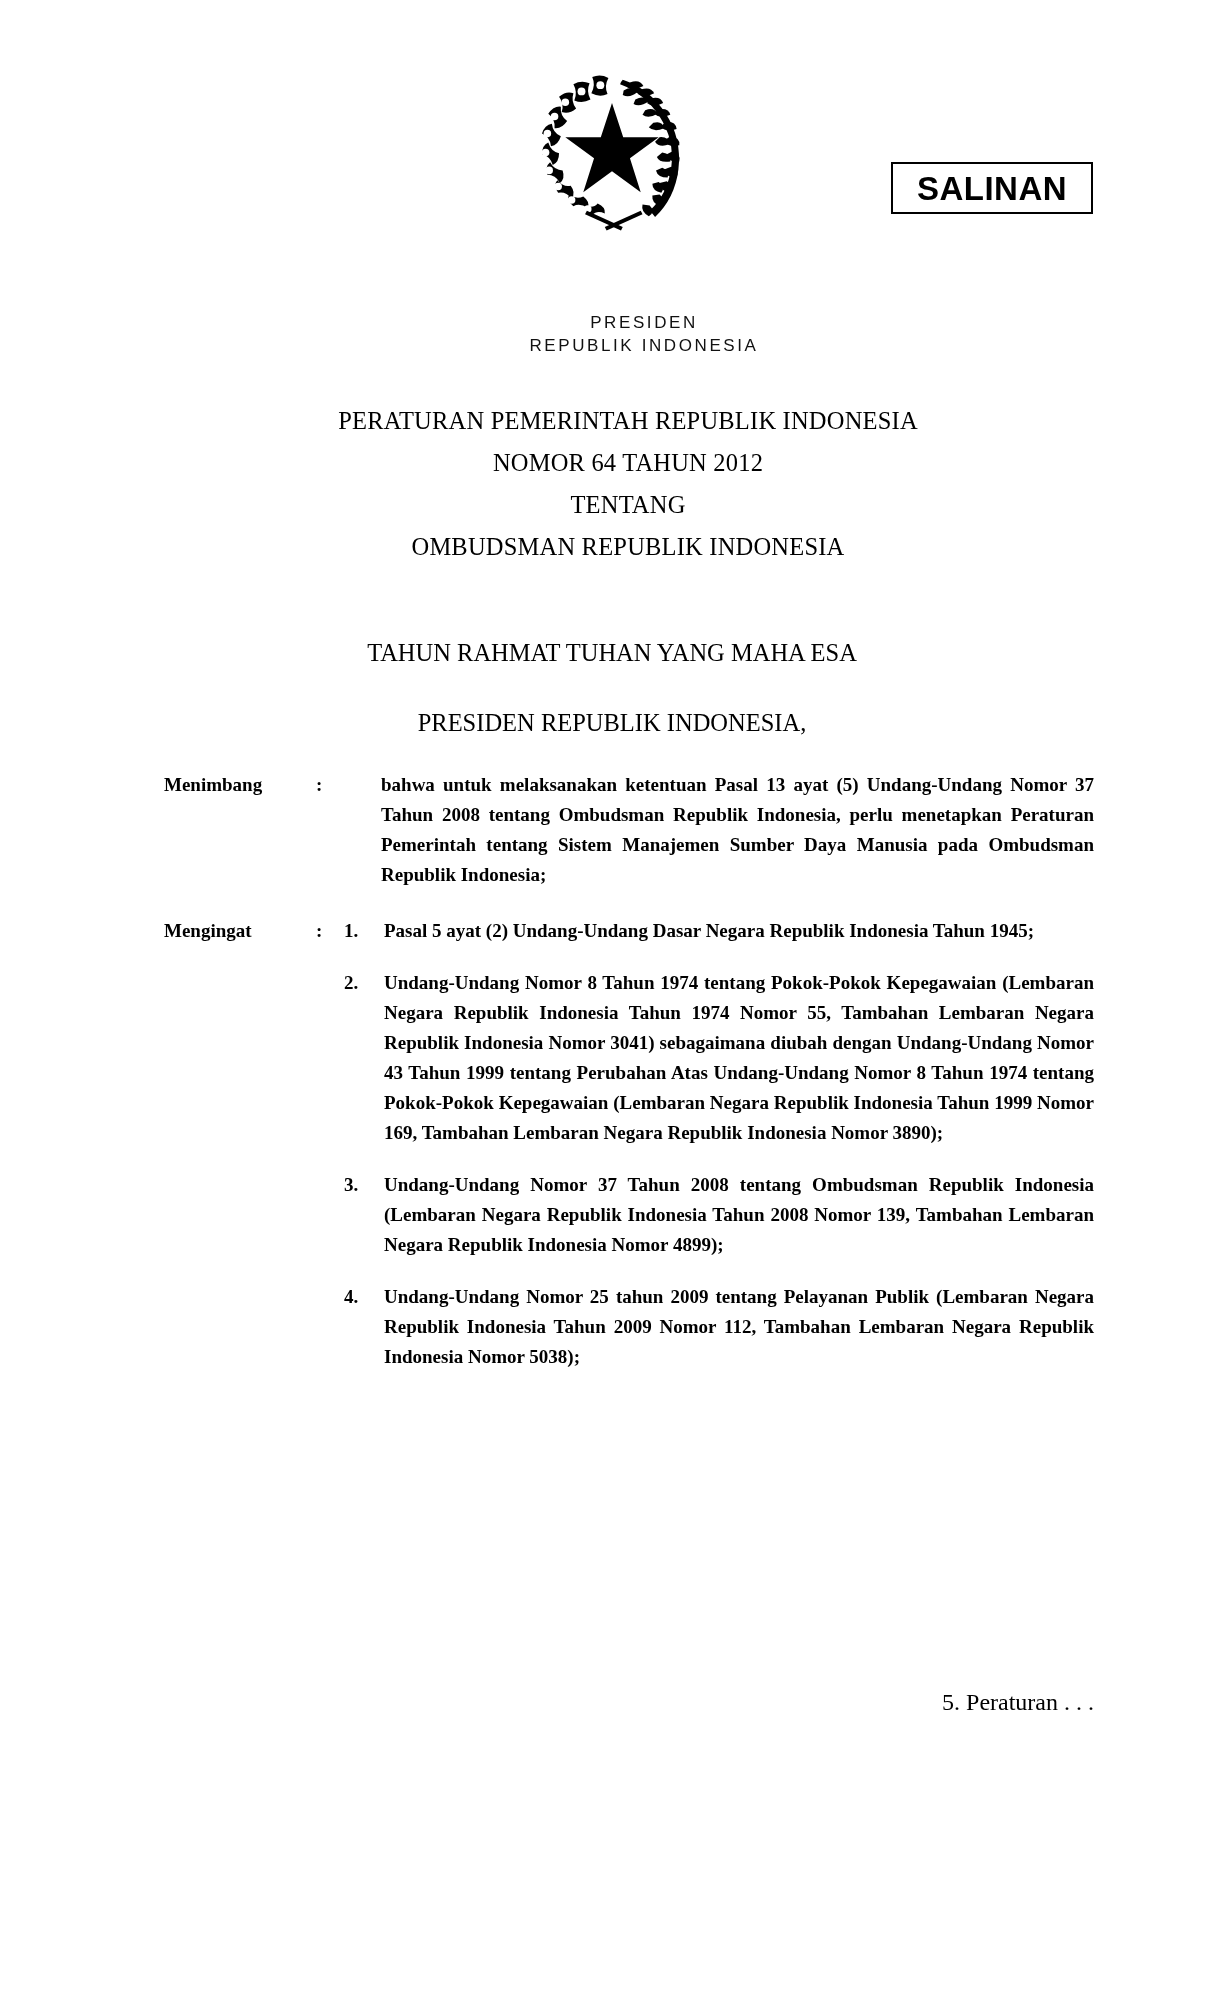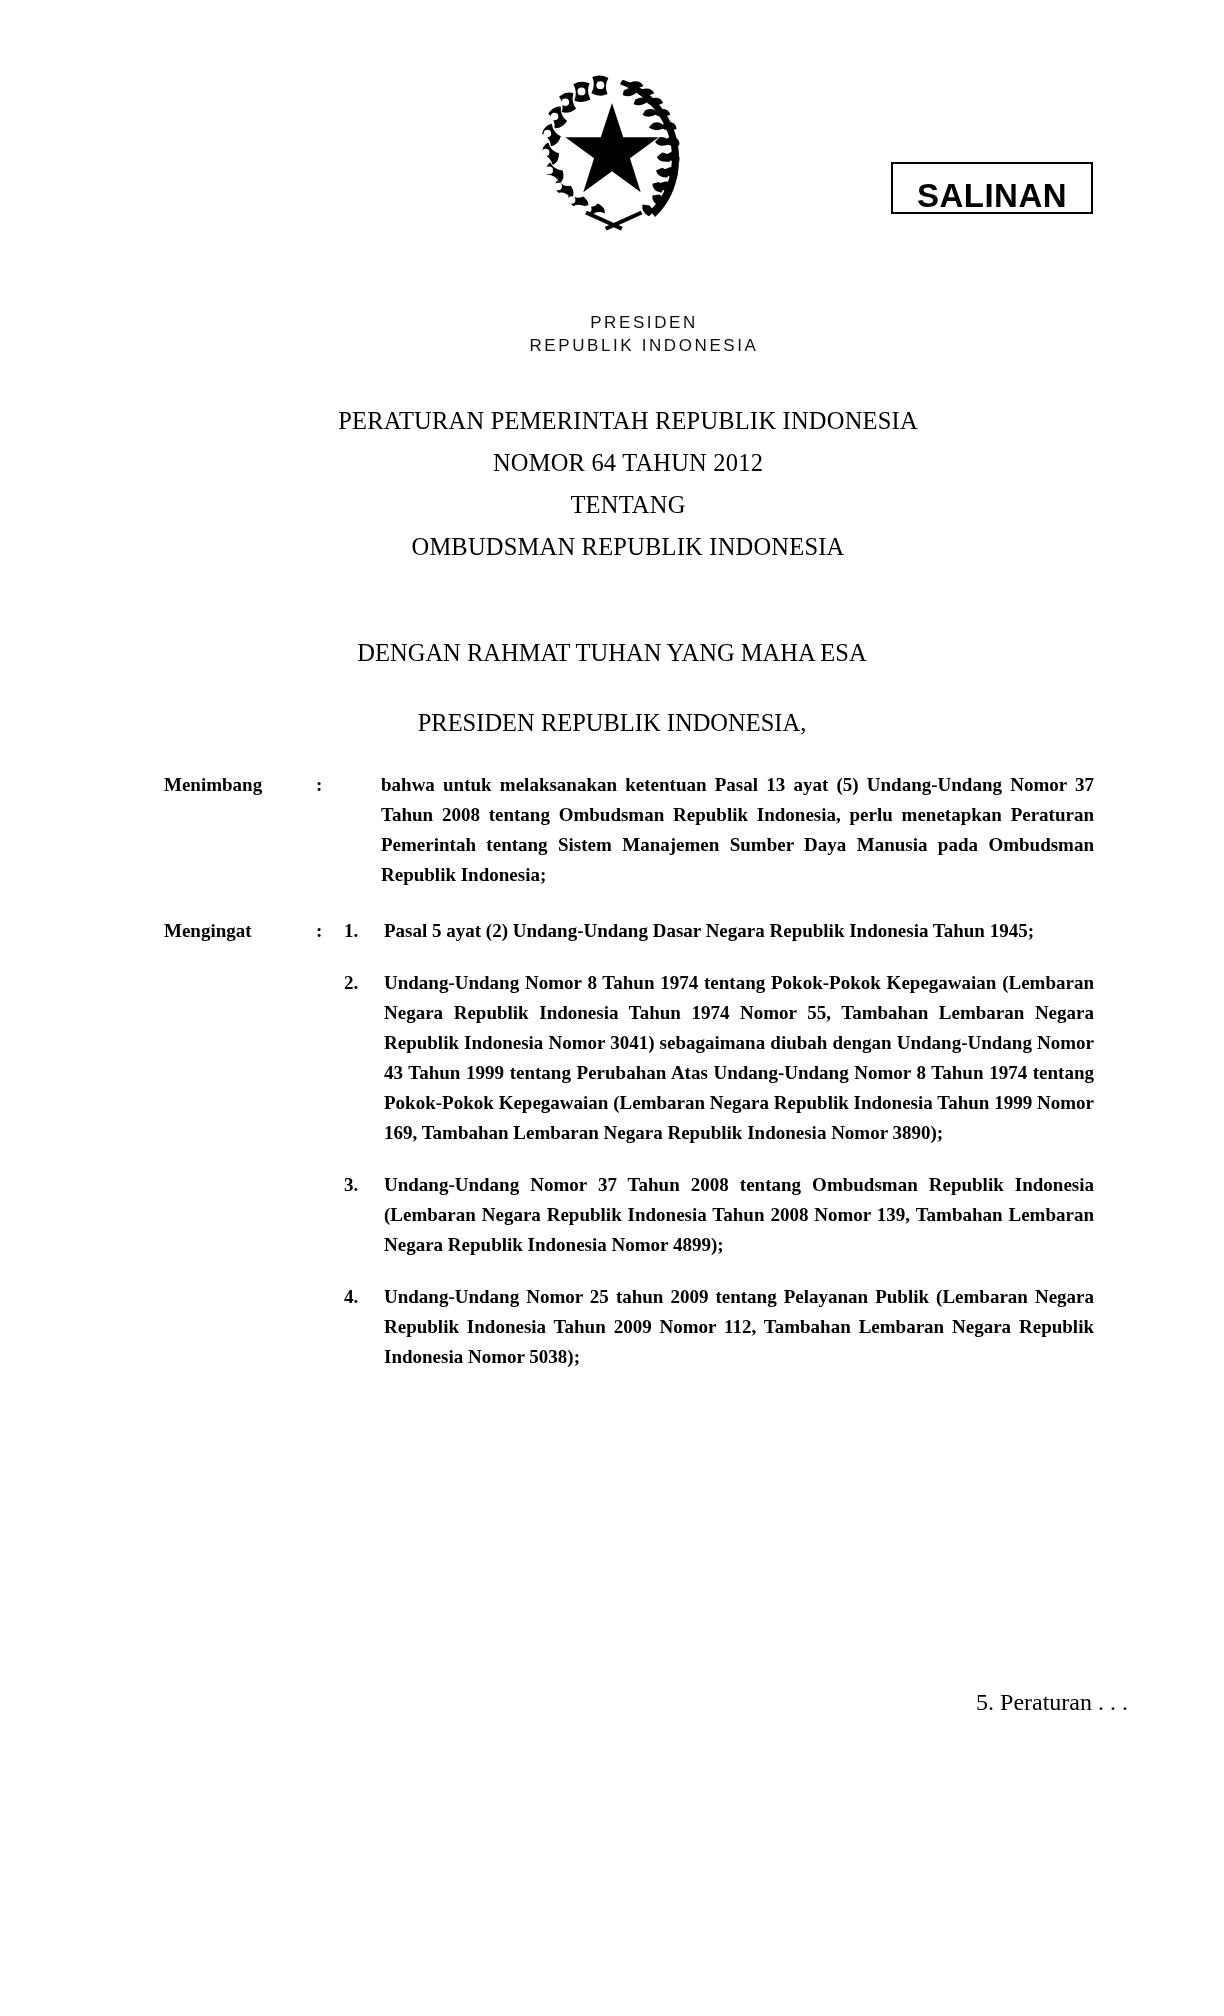--- a/index.html
+++ b/index.html
@@ -63,21 +63,21 @@
 
   
   .salinan-box {
     position: absolute;
     top: 162px;
     left: 891px;
     width: 202px;
     height: 52px;
     border: 2px solid #000000;
     display: flex;
-    align-items: flex-end;
+    align-items: center;
     justify-content: center;
     box-sizing: border-box;
   }
   .salinan-text {
     font-family: "Liberation Sans", "DejaVu Sans", sans-serif;
     font-size: 33px;
     font-weight: 700;
     letter-spacing: 0.5px;
     line-height: 1;
   }
@@ -164,21 +164,20 @@
   }
 
   
   .catchword {
     position: absolute;
     top: 1689px;
     left: 0;
     width: 1094px;
     text-align: right;
     font-size: 24px;
-    padding-left: 34px;
   }
 </style>
 </head>
 <body>
 
 <div class="page">
 
   <div class="header">
 
     <div class="emblem-wrap">
@@ -258,21 +257,21 @@
   </div>
 
   <div class="title-block">
     <span class="t-line">PERATURAN PEMERINTAH REPUBLIK INDONESIA</span>
     <span class="t-line">NOMOR 64 TAHUN 2012</span>
     <span class="t-line">TENTANG</span>
     <span class="t-line">OMBUDSMAN REPUBLIK INDONESIA</span>
   </div>
 
   <div class="enact-block">
-    <span class="e-line">DENGAN RAHMAT TUHAN YANG MAHA ESA</span>
+    <span class="e-line">TAHUN RAHMAT TUHAN YANG MAHA ESA</span>
     <span class="e-gap"></span>
     <span class="e-line">PRESIDEN REPUBLIK INDONESIA,</span>
   </div>
 
   <div class="body">
 
     <div class="clause">
       <div class="clause-label">Menimbang</div>
       <div class="clause-colon">:</div>
       <div class="clause-body">

